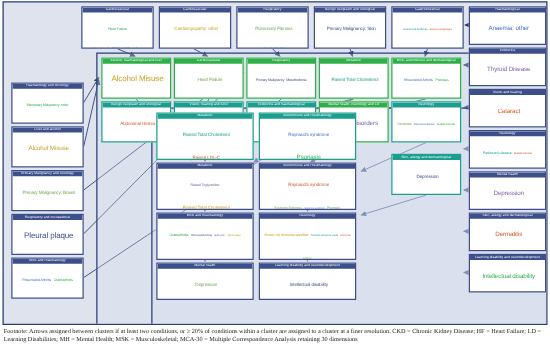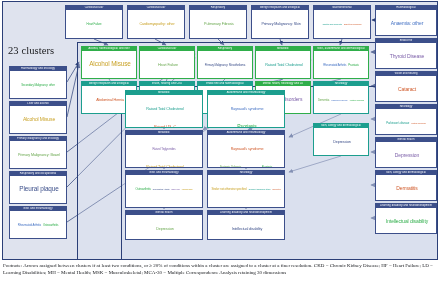--- a/index.html
+++ b/index.html
@@ -146,21 +146,20 @@
         <path d="M161,206 L161,207"></path>
         <path d="M243,206 L243,207"></path>
         <path d="M200,110 L203,110"></path>
       </g>
     </svg>
 
     <div class="panel" id="panel23"></div>
     <div class="panel" id="panel9"></div>
     <div class="panel" id="panel6"></div>
 
-    <div class="panel-label" id="lab23">23 clusters</div>
     <div class="panel-label" id="lab9">9 clusters</div>
     <div class="panel-label" id="lab6">6 clusters</div>
 
     <div id="cards">
         <div class="card b-blue" style="left: 62px; top: 3px; width: 58px; height: 34px;">
           <span class="hd hd-blue">Cardiovascular</span>
           <div class="body"><span class="w t4" style="color: rgb(47, 174, 74);">Heart Failure</span><span class="w t1 line" style="color: rgb(60, 79, 138);">Atrial Fibrillation</span></div>
         </div>
         <div class="card b-blue" style="left: 124px; top: 3px; width: 58px; height: 34px;">
           <span class="hd hd-blue">Cardiovascular</span>

